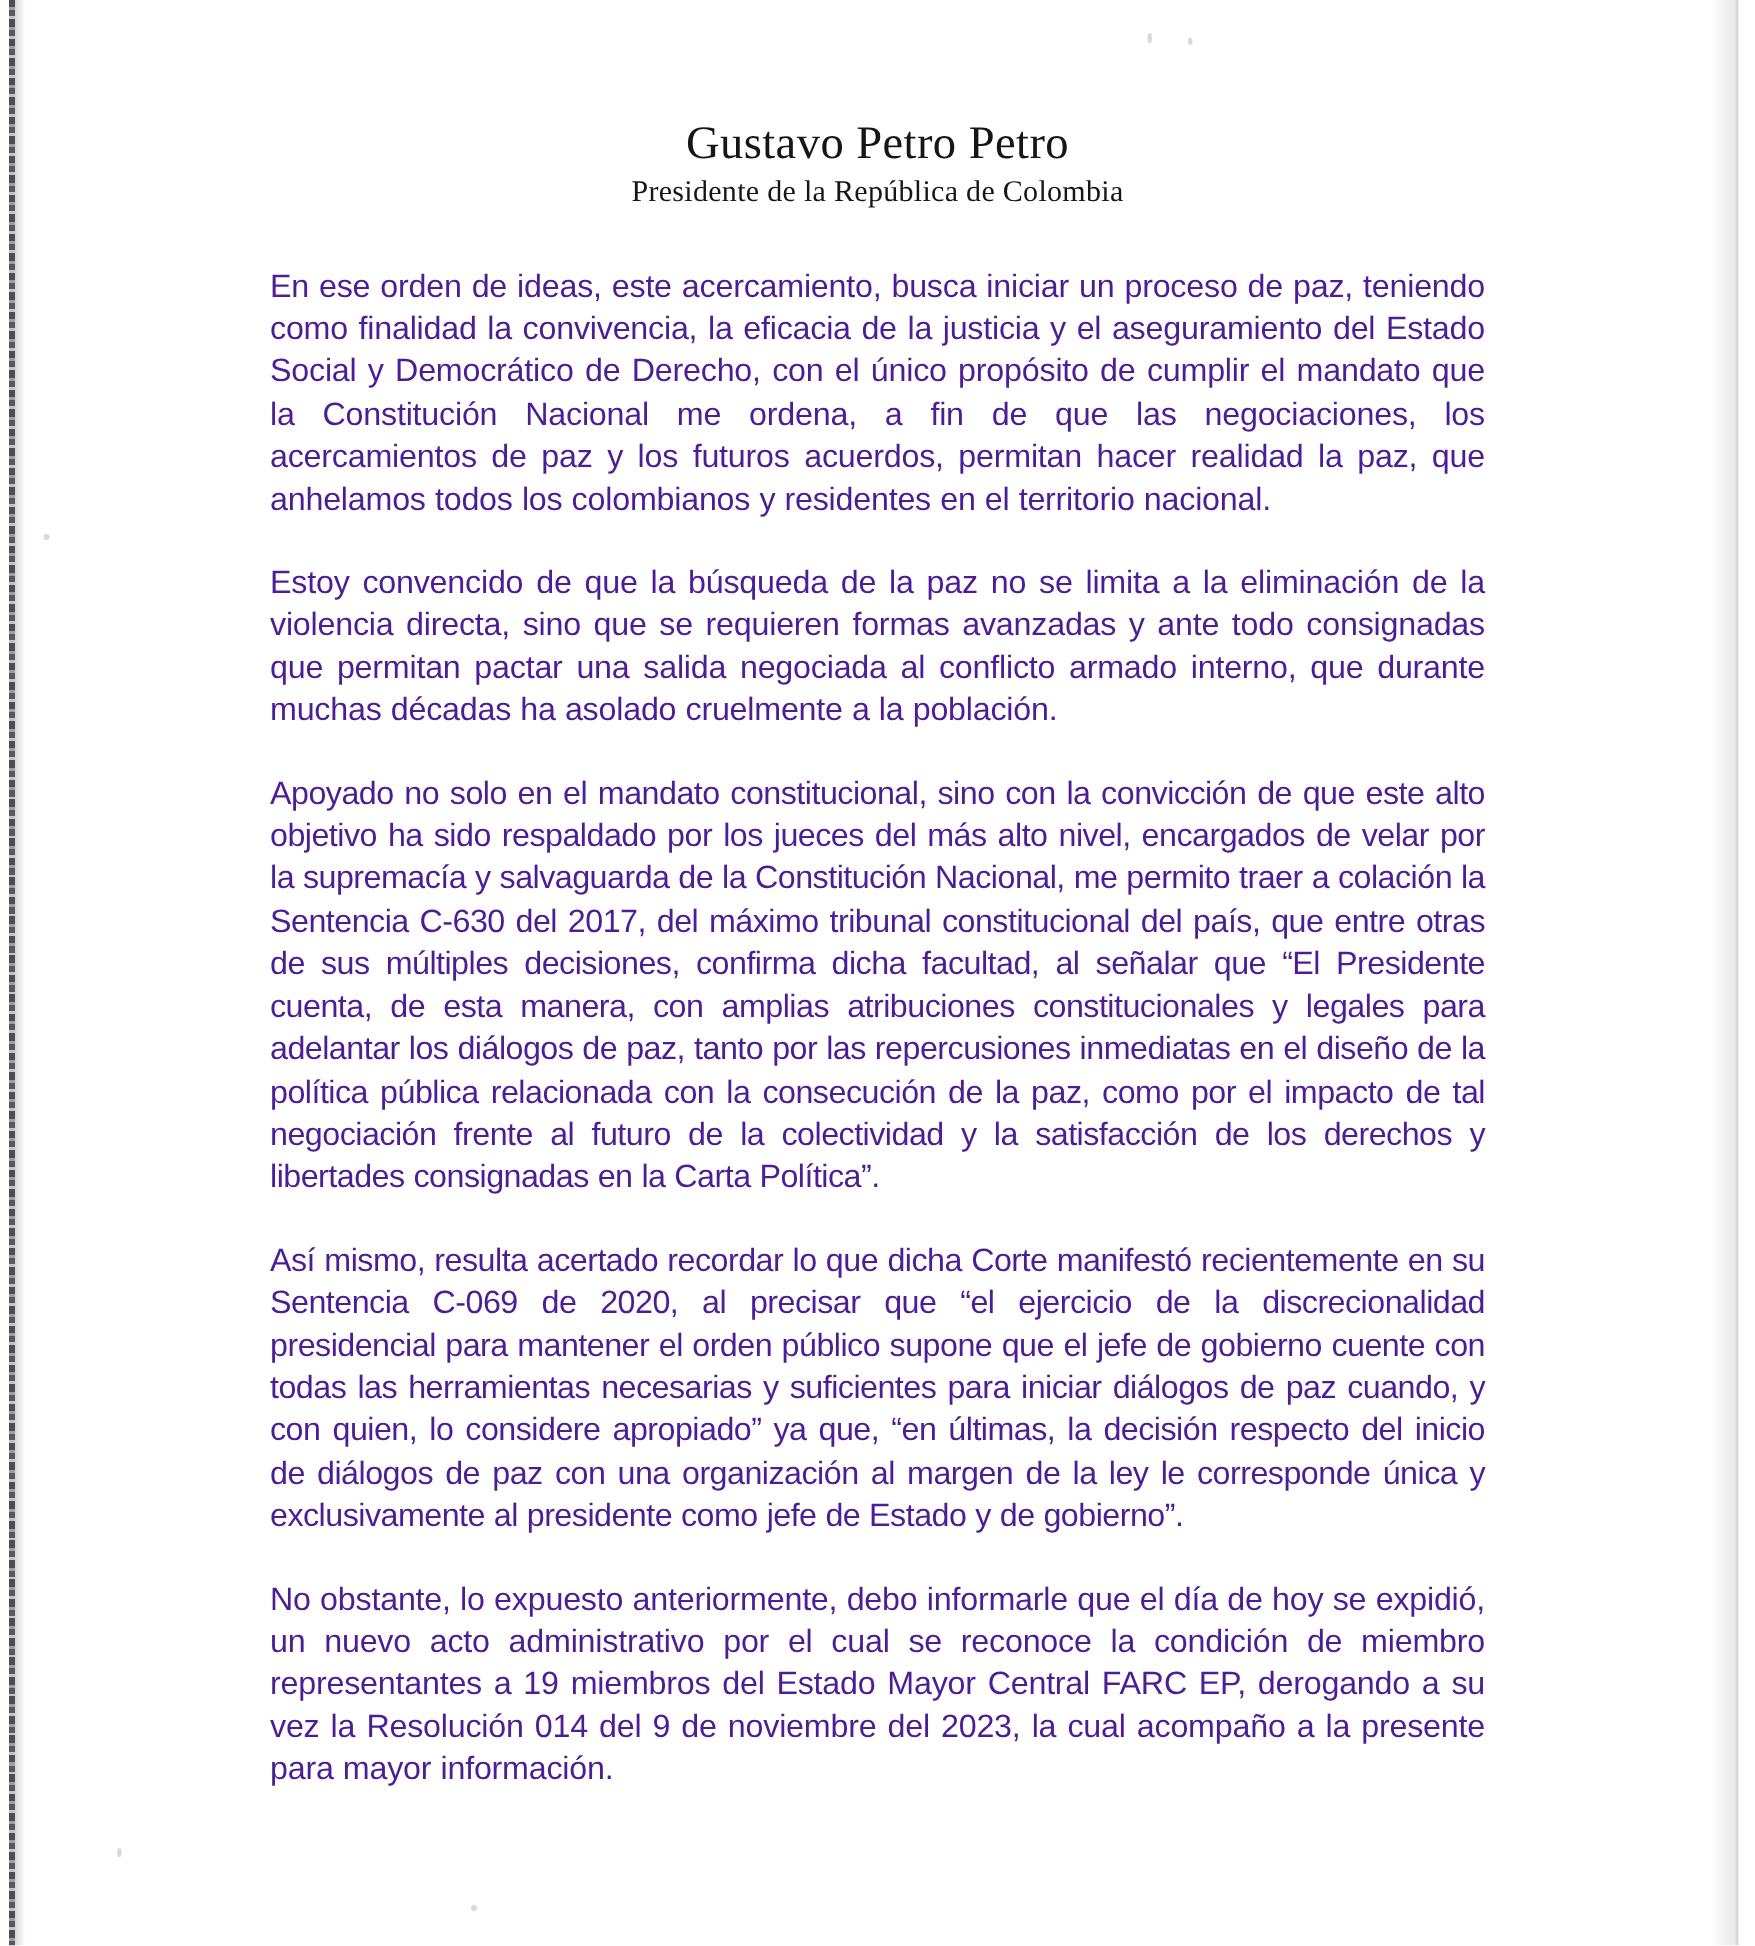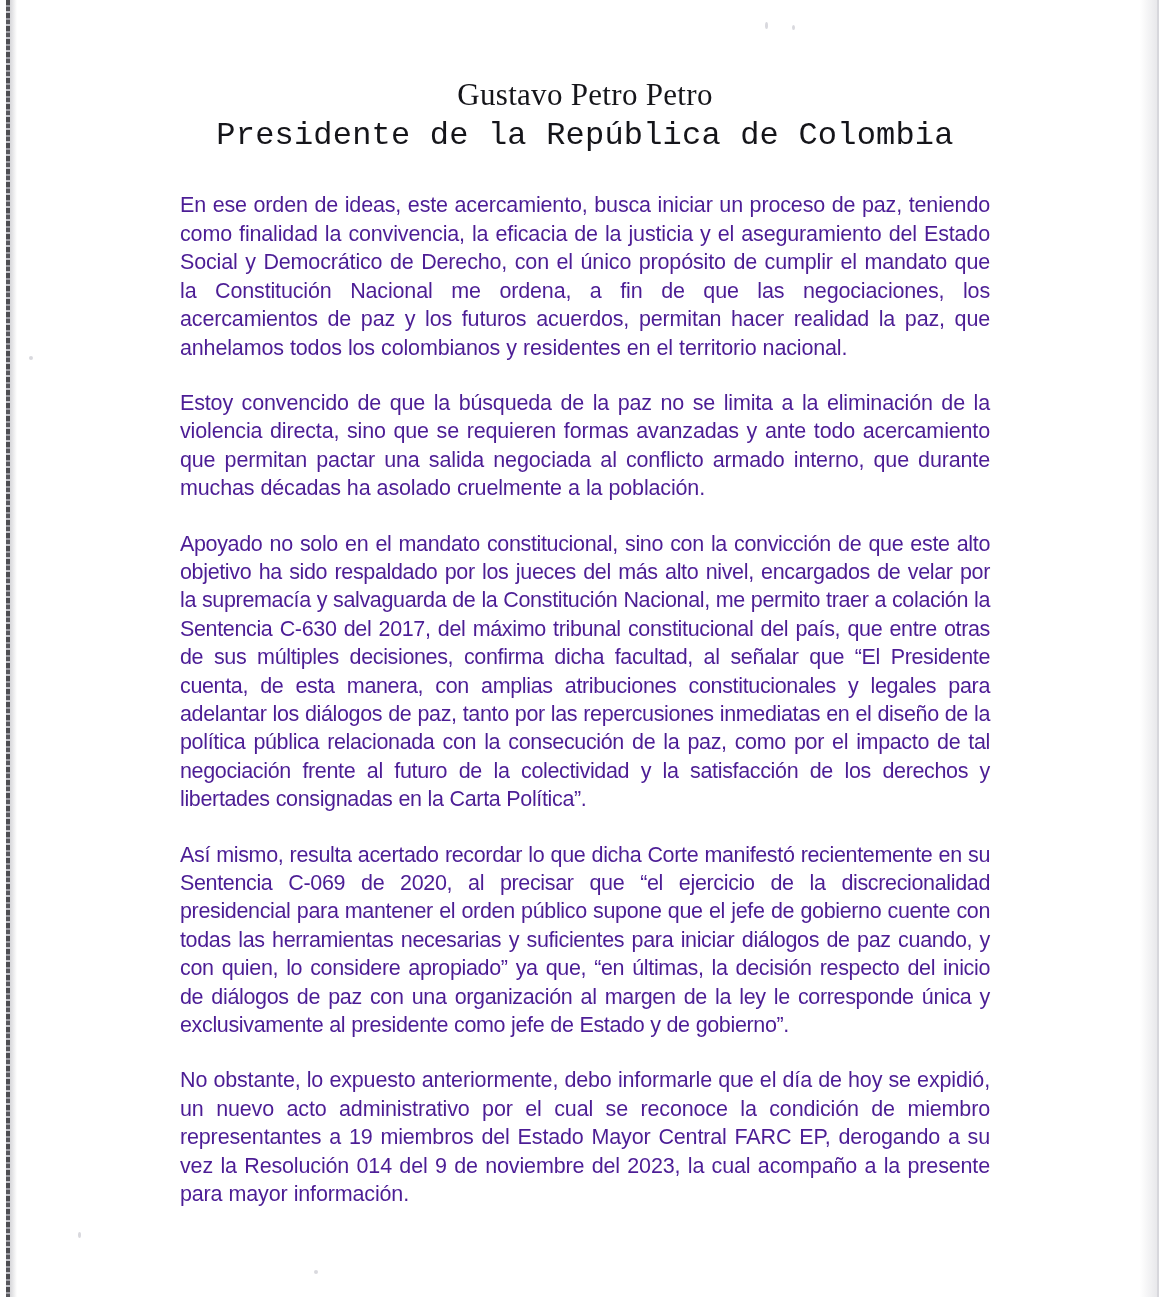--- a/index.html
+++ b/index.html
@@ -81,25 +81,24 @@
     font-family: "Liberation Serif", serif;
     color: #15151a;
     margin-top: 76px;
   }
   .letterhead .name {
     font-size: 31px;
     line-height: 1.22;
     letter-spacing: .3px;
   }
   .letterhead .role {
-    font-size: 32px;
+    font-size: 20px;
     line-height: 1.24;
     letter-spacing: .2px;
     margin-top: 2px;
-    font-family: Liberation Mono, monospace;
   }
 
   .body-copy {
     margin-top: 36px;
   }
   .para {
     text-align: justify;
     font-size: 21.5px;
     line-height: 28.4px;
     margin: 0 0 27px 0;
@@ -135,21 +134,21 @@
 
     <div class="letterhead">
       <div class="name">Gustavo Petro Petro</div>
       <div class="role">Presidente de la República de Colombia</div>
     </div>
 
     <div class="body-copy">
 
       <p class="para">En ese orden de ideas, este acercamiento, busca iniciar un proceso de paz, teniendo como finalidad la convivencia, la eficacia de la justicia y el aseguramiento del Estado Social y Democrático de Derecho, con el único propósito de cumplir el mandato que la Constitución Nacional me ordena, a fin de que las negociaciones, los acercamientos de paz y los futuros acuerdos, permitan hacer realidad la paz, que anhelamos todos los colombianos y residentes en el territorio nacional.</p>
 
-      <p class="para">Estoy convencido de que la búsqueda de la paz no se limita a la eliminación de la violencia directa, sino que se requieren formas avanzadas y ante todo acercamiento que permitan pactar una salida negociada al conflicto armado interno, que durante muchas décadas ha asolado cruelmente a la población.</p>
+      <p class="para">Estoy convencido de que la búsqueda de la paz no se limita a la eliminación de la violencia directa, sino que se requieren formas avanzadas y ante todo consignadas que permitan pactar una salida negociada al conflicto armado interno, que durante muchas décadas ha asolado cruelmente a la población.</p>
 
       <p class="para tight"><span>Apoyado no solo en el mandato constitucional, sino con la convicción de que este alto objetivo ha sido respaldado por los jueces del más alto nivel, encargados de velar por la supremacía y salvaguarda de la Constitución Nacional, me permito traer a colación la Sentencia C-630 del 2017, del máximo tribunal constitucional del país, que entre otras de sus múltiples decisiones, confirma dicha facultad, al señalar que </span><span class="quote">“El Presidente cuenta, de esta manera, con amplias atribuciones constitucionales y legales para adelantar los diálogos de paz, tanto por las repercusiones inmediatas en el diseño de la política pública relacionada con la consecución de la paz, como por el impacto de tal negociación frente al futuro de la colectividad y la satisfacción de los derechos y libertades consignadas en la Carta Política”</span><span>.</span></p>
 
       <p class="para tight"><span>Así mismo, resulta acertado recordar lo que dicha Corte manifestó recientemente en su Sentencia C-069 de 2020, al precisar que </span><span class="quote">“el ejercicio de la discrecionalidad presidencial para mantener el orden público supone que el jefe de gobierno cuente con todas las herramientas necesarias y suficientes para iniciar diálogos de paz cuando, y con quien, lo considere apropiado”</span><span class="roman"> ya que, </span><span class="quote">“en últimas, la decisión respecto del inicio de diálogos de paz con una organización al margen de la ley le corresponde única y exclusivamente al presidente como jefe de Estado y de gobierno”</span><span>.</span></p>
 
       <p class="para">No obstante, lo expuesto anteriormente, debo informarle que el día de hoy se expidió, un nuevo acto administrativo por el cual se reconoce la condición de miembro representantes a 19 miembros del Estado Mayor Central FARC EP, derogando a su vez la Resolución 014 del 9 de noviembre del 2023, la cual acompaño a la presente para mayor información.</p>
 
     </div>
   </div>
 </div>

